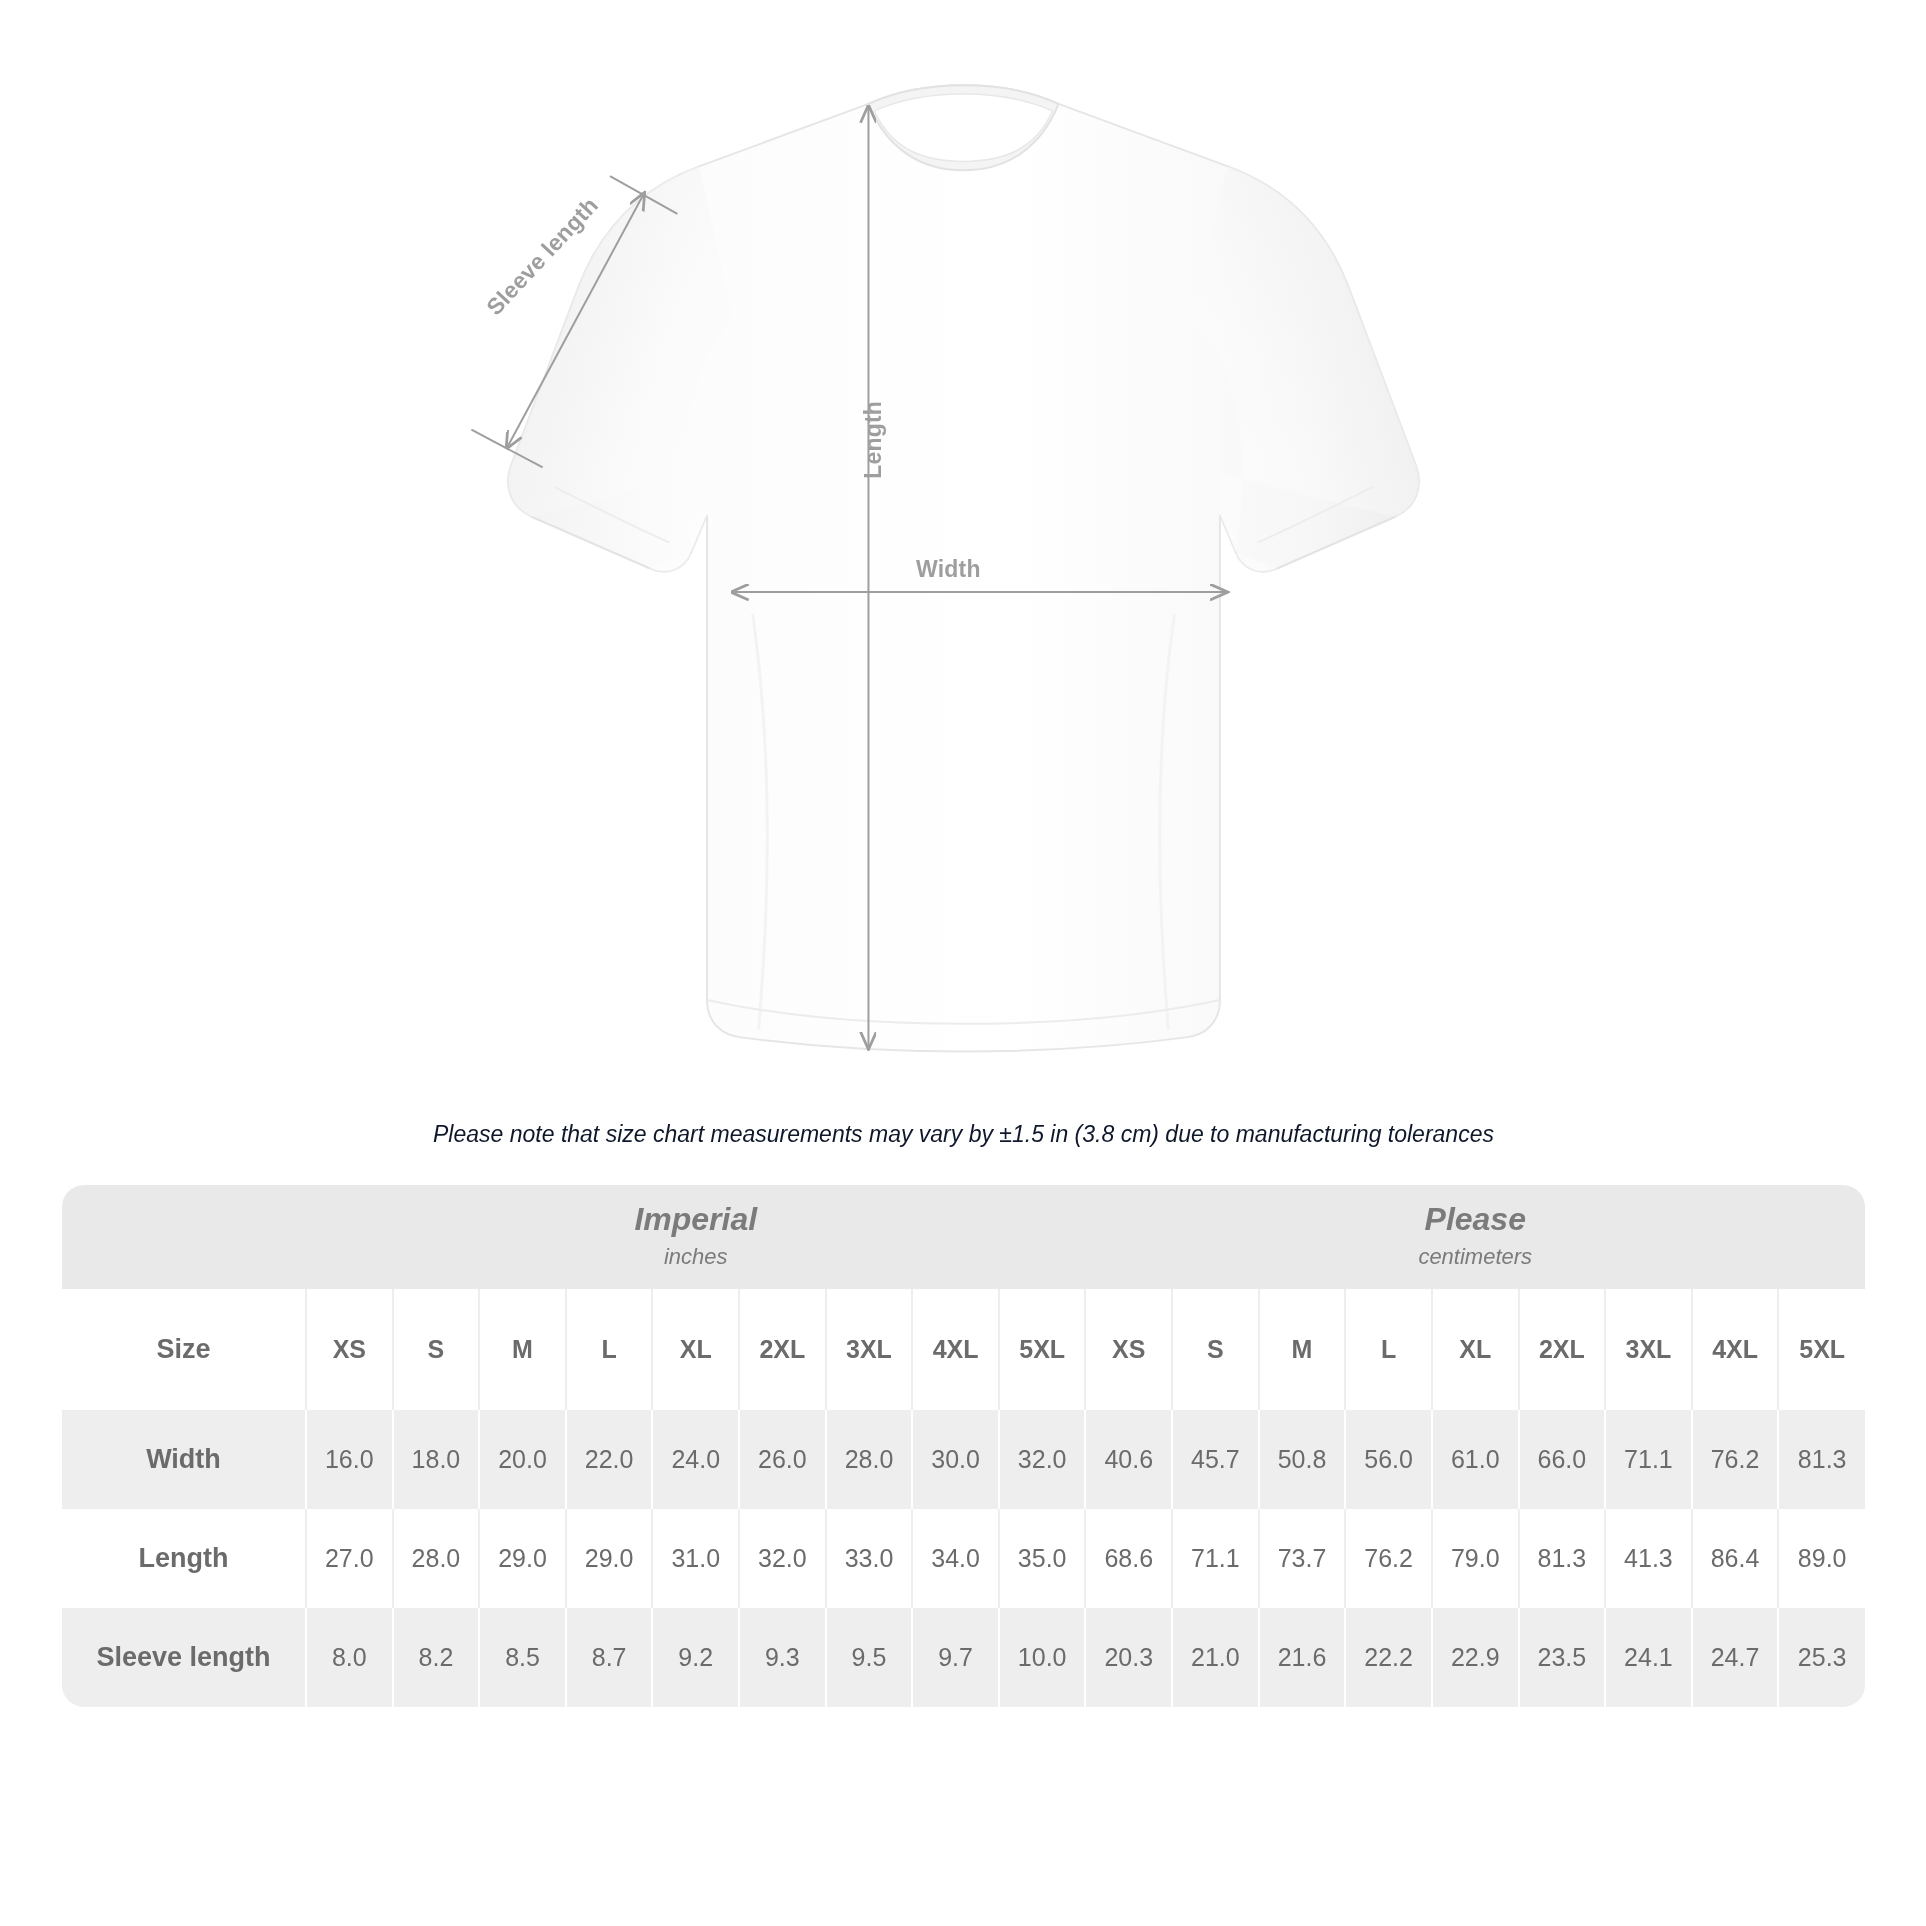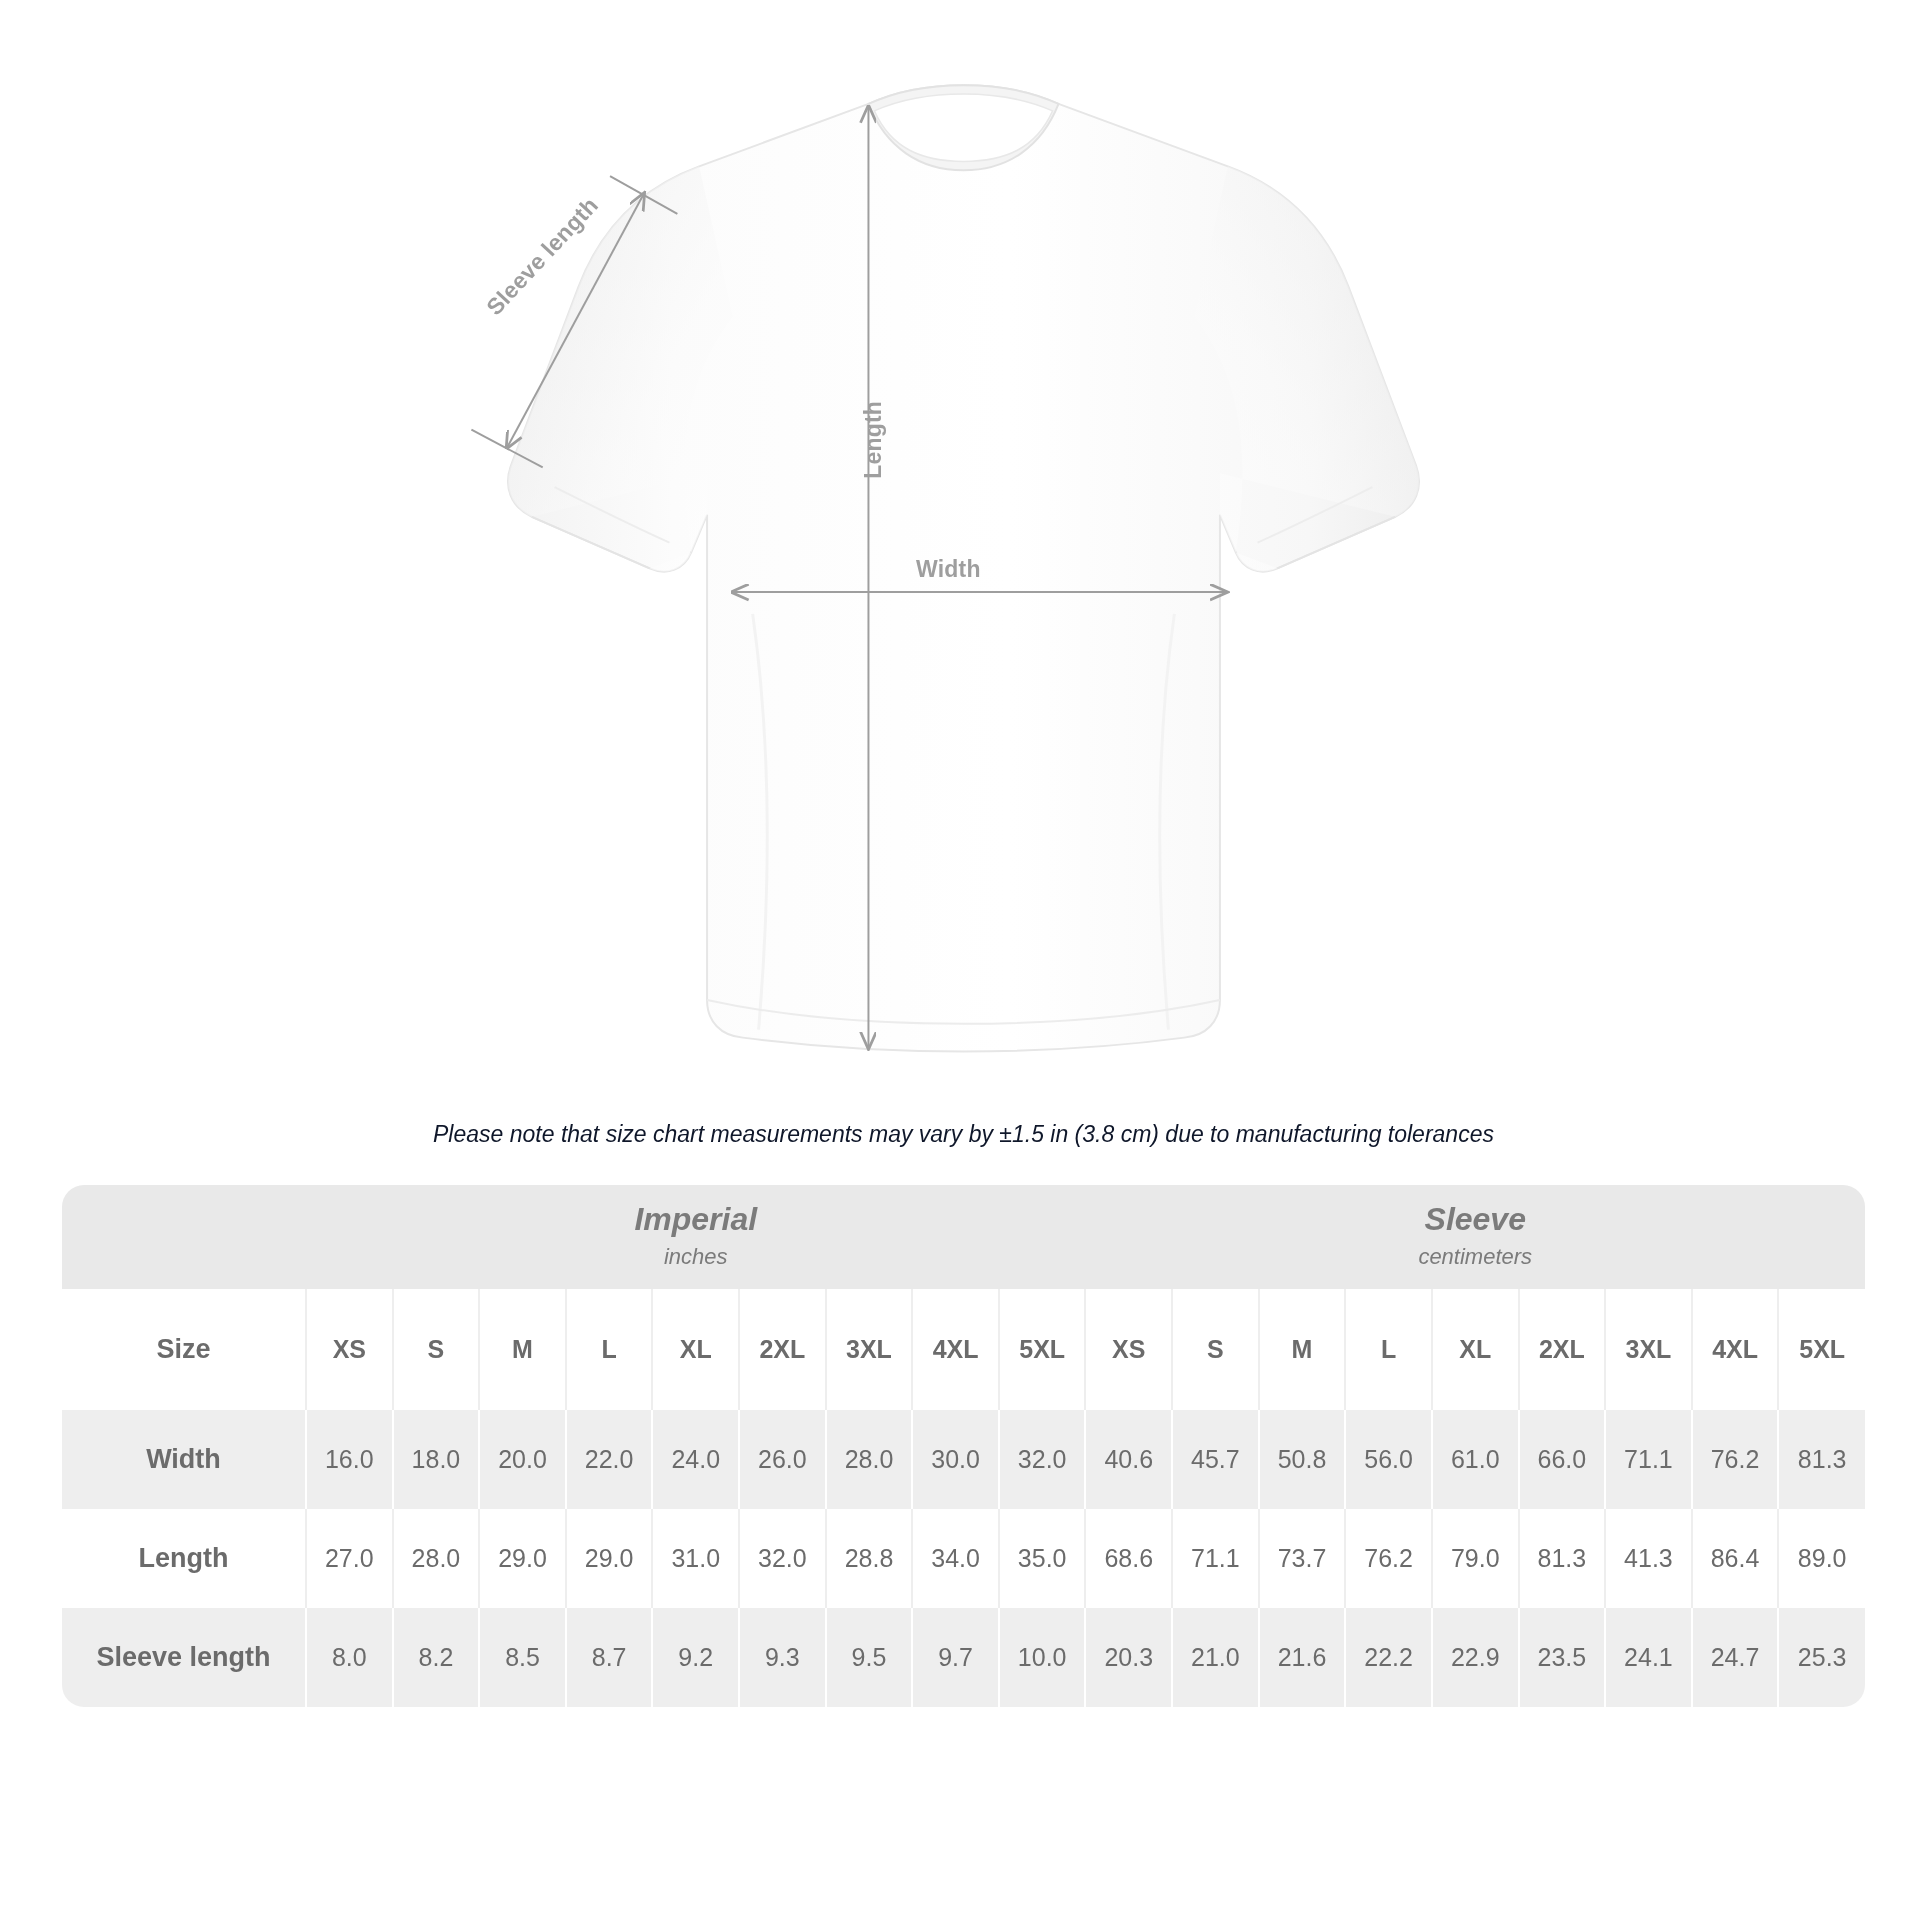--- a/index.html
+++ b/index.html
@@ -225,21 +225,21 @@
         <col span="18">
       </colgroup>
       <tbody>
         <tr class="unit-row">
           <td></td>
           <td colspan="9">
             <div class="unit-title">Imperial</div>
             <div class="unit-sub">inches</div>
           </td>
           <td colspan="9">
-            <div class="unit-title">Sleeve</div>
+            <div class="unit-title">Please</div>
             <div class="unit-sub">centimeters</div>
           </td>
         </tr>
 
         <tr class="hdr-row">
           <td class="rowlabel">Size</td>
           <td class="cell-sep">XS</td>
           <td class="cell-sep">S</td>
           <td class="cell-sep">M</td>
           <td class="cell-sep">L</td>
@@ -282,21 +282,21 @@
         </tr>
 
         <tr class="data-row plain">
           <td class="rowlabel">Length</td>
           <td class="cell-sep">27.0</td>
           <td class="cell-sep">28.0</td>
           <td class="cell-sep">29.0</td>
           <td class="cell-sep">29.0</td>
           <td class="cell-sep">31.0</td>
           <td class="cell-sep">32.0</td>
-          <td class="cell-sep">28.8</td>
+          <td class="cell-sep">33.0</td>
           <td class="cell-sep">34.0</td>
           <td class="cell-sep">35.0</td>
           <td class="cell-sep">68.6</td>
           <td class="cell-sep">71.1</td>
           <td class="cell-sep">73.7</td>
           <td class="cell-sep">76.2</td>
           <td class="cell-sep">79.0</td>
           <td class="cell-sep">81.3</td>
           <td class="cell-sep">41.3</td>
           <td class="cell-sep">86.4</td>

